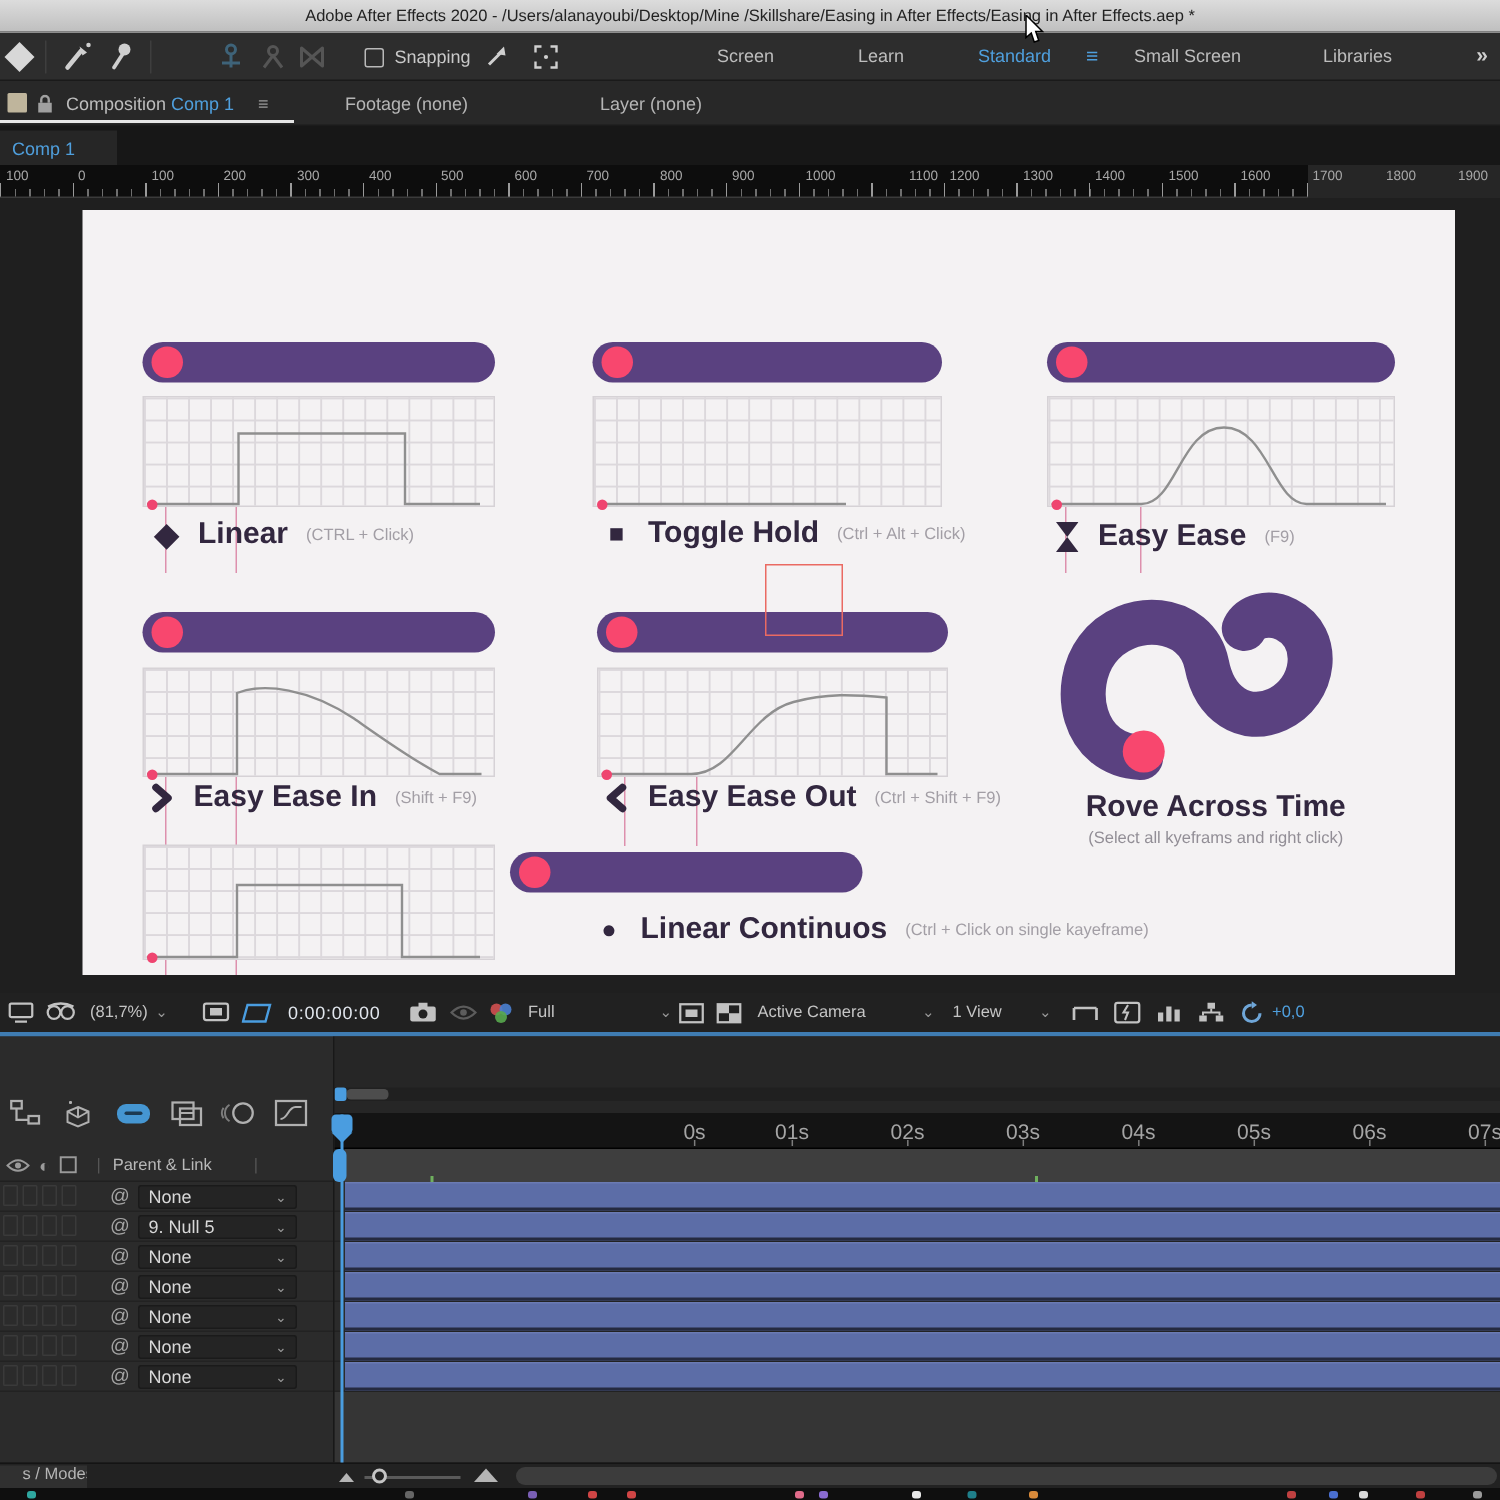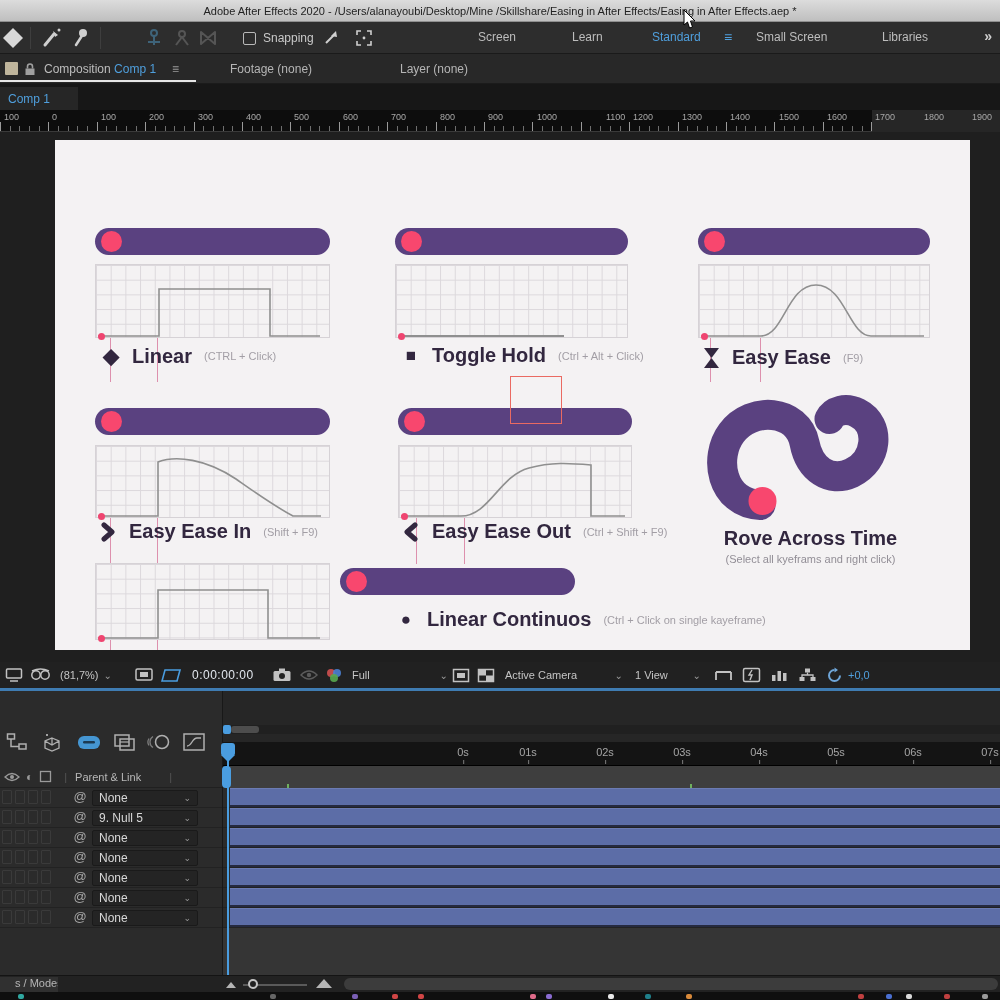--- a/index.html
+++ b/index.html
@@ -76,21 +76,21 @@
   .ddchev{font-size:10px;color:#9a9a9a;margin-left:5px;}
   .timecode{font-size:12px;color:#e2e7ee;letter-spacing:.5px;}
   .bluebar-divider{position:absolute;left:0;top:688px;width:1000px;height:3px;background:#3f7cb2;}
 
   
   .timeline{position:absolute;left:0;top:691px;width:1000px;height:284px;background:#2b2b2b;}
   .tl-right-top{position:absolute;left:223px;top:0;width:777px;height:51px;background:#262626;}
   .tl-colsep{position:absolute;left:222px;top:0;width:1px;height:284px;background:#181818;}
   .tlicon{position:absolute;top:41px;}
   .truler{position:absolute;left:223px;top:51px;width:777px;height:24px;background:#141414;border-bottom:1px solid #000;}
-  .tlabel{position:absolute;top:4px;font-size:11px;color:#a5a5a5;transform:translateX(-50%);}
+  .tlabel{position:absolute;top:4px;font-size:14px;color:#a5a5a5;transform:translateX(-50%);}
   .tlabel::after{content:"";position:absolute;left:50%;top:14px;width:1px;height:4px;background:#7d7d7d;}
   .hscroll-track{position:absolute;left:223px;top:34px;width:777px;height:9px;background:#202020;}
   .hscroll-thumb{position:absolute;left:231px;top:35px;width:28px;height:7px;border-radius:3px;background:#4d4d4d;}
   .hscroll-cap{position:absolute;left:223px;top:34px;width:8px;height:9px;border-radius:2px;background:#4a9de0;}
   .workband{position:absolute;left:230px;top:75px;width:770px;height:22px;background:#3e3e3e;}
   .headrow{position:absolute;left:0;top:75px;width:222px;height:22px;background:#2b2b2b;border-bottom:1px solid #202020;
     display:flex;align-items:center;font-size:11px;color:#b8b8b8;}
   .rows{position:absolute;left:0;top:97px;width:1000px;}
   .trow{position:relative;width:1000px;height:20px;background:#2b2b2b;border-bottom:1px solid #222;}
   .cellbox{position:absolute;top:2px;width:10px;height:14px;border:1px solid #3a3a3a;border-radius:1px;}

